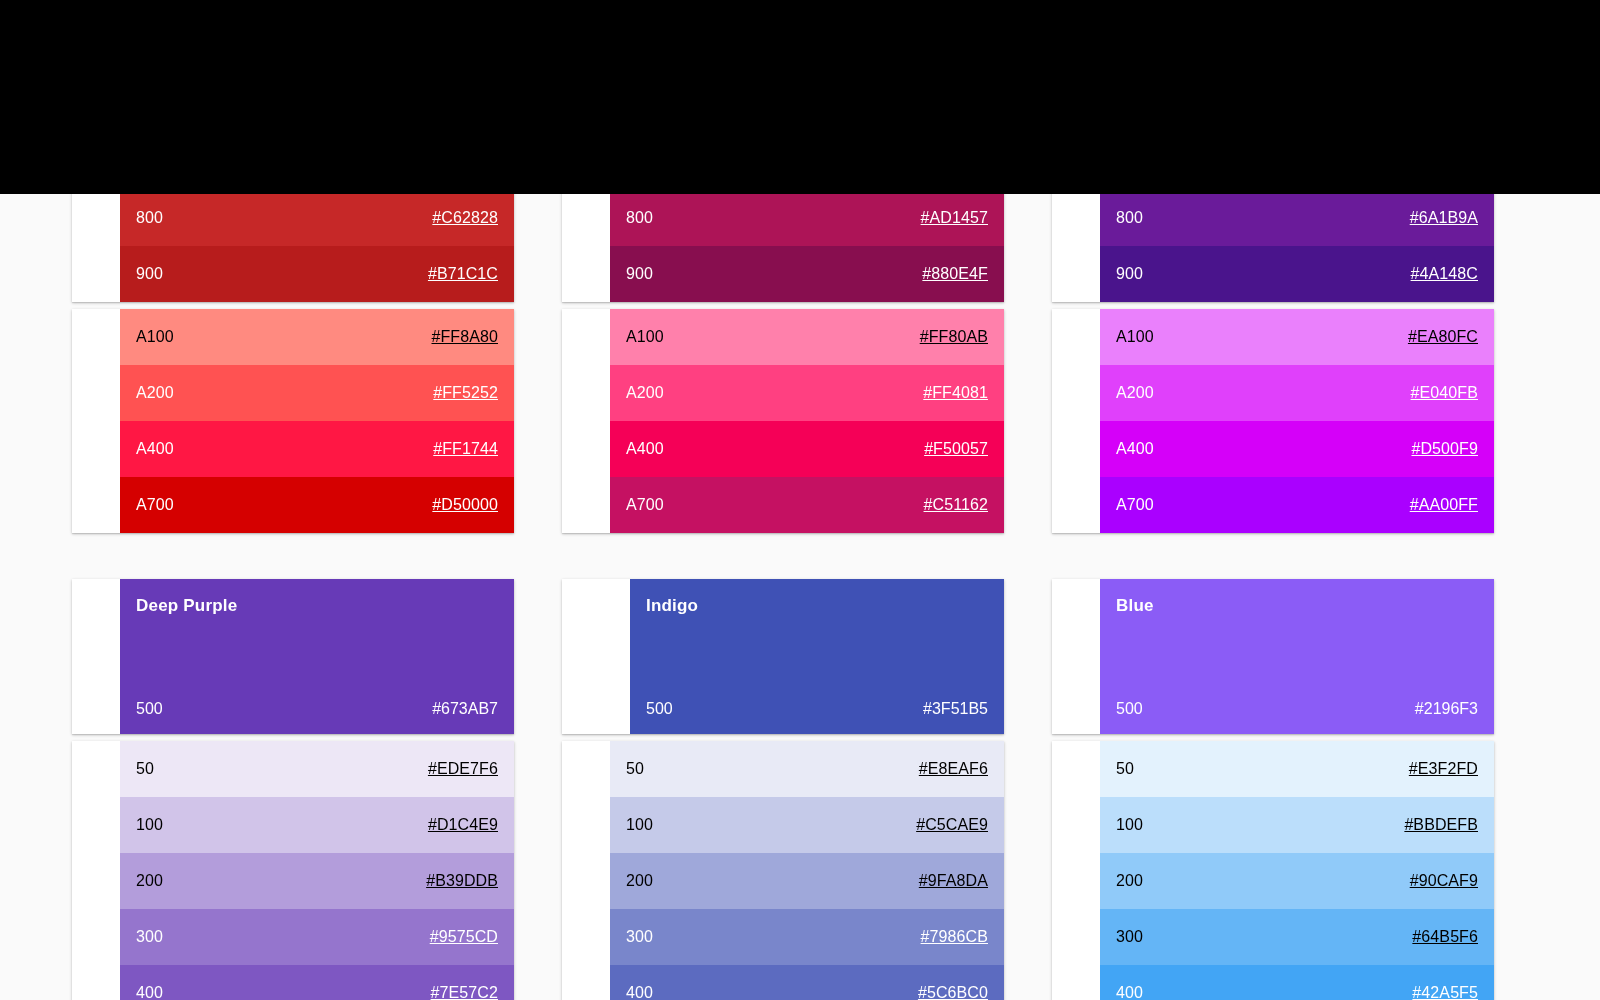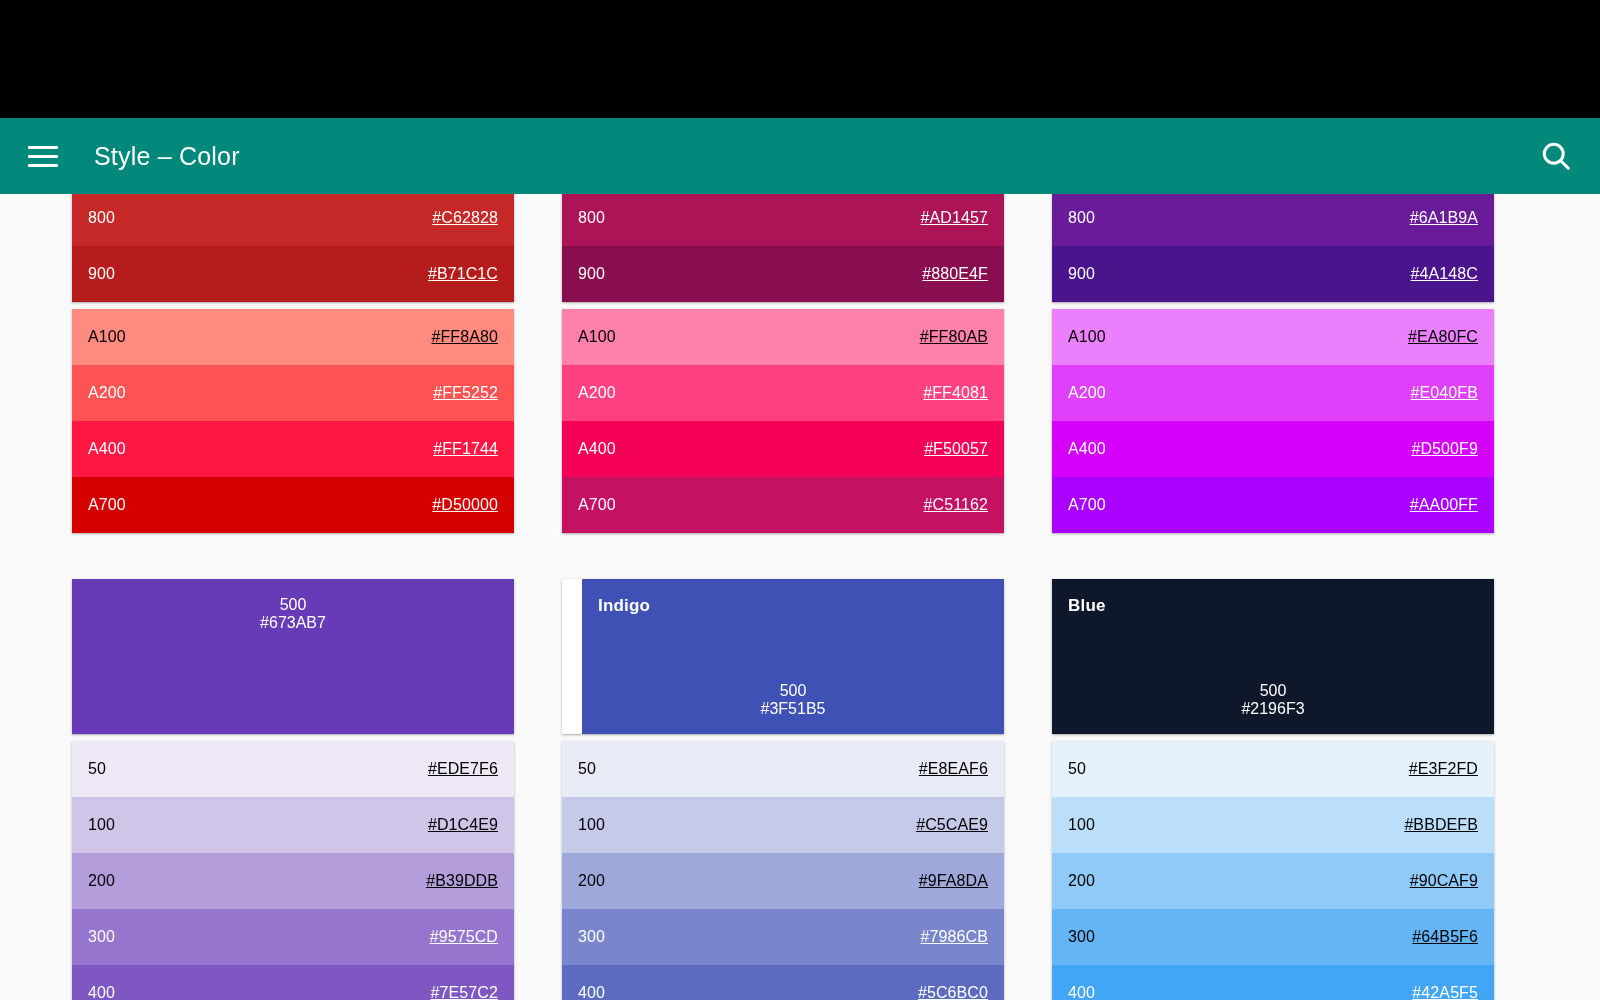--- a/index.html
+++ b/index.html
@@ -66,20 +66,21 @@
     padding: 0 72px;
   }
 
   .palette { display: flex; flex-direction: column; }
 
   
   .card {
     background: #ffffff;
     box-shadow: 0 1px 3px rgba(0,0,0,.22), 0 1px 1px rgba(0,0,0,.10);
     overflow: hidden;
+    padding-left: 48px;
   }
   .card + .card { margin-top: 7px; }
 
   .swatch {
     height: 56px;
     display: flex; align-items: center;
     justify-content: space-between;
     padding: 0 16px;
     font-size: 16px;
     line-height: 1;
@@ -95,50 +96,34 @@
     justify-content: space-between;
     padding: 17px 16px 16px 16px;
     cursor: pointer;
   }
   .swatch-header .family {
     font-size: 17px; font-weight: 700; letter-spacing: .2px;
   }
   .swatch-header .row {
     display: flex; align-items: center; justify-content: space-between;
     font-size: 16px;
-    flex-direction: column;
   }
 
   .group-gap { height: 46px; }
 
   .on-dark  { color: #ffffff; }
   .on-light { color: #000000; }
 </style>
 </head>
 <body>
 
 <div id="root">
 
   <div class="status-bar"></div>
 
-  <div class="app-bar">
-    <div class="menu-icon">
-      <i></i>
-      <i></i>
-      <i></i>
-    </div>
-    <div class="app-title">Style – Color</div>
-    <div class="spacer"></div>
-    <svg class="search-icon" viewBox="0 0 24 24">
-      <g fill="none" stroke="#ffffff" stroke-width="2" stroke-linecap="round">
-        <circle cx="10.5" cy="10.5" r="6.3"></circle>
-        <line x1="15.2" y1="15.2" x2="20.2" y2="20.2"></line>
-      </g>
-    </svg>
-  </div>
 
   <div class="surface">
     <div class="content" id="content">
         <div class="grid">
           <div class="palette">
             <div class="card">
               <div class="swatch on-dark" style="background: rgb(198, 40, 40);">
                 <span class="name">800</span>
                 <span class="hex">#C62828</span>
               </div>
@@ -225,20 +210,21 @@
                 <span class="hex">#AA00FF</span>
               </div>
             </div>
           </div>
         </div>
         <div class="group-gap"></div>
         <div class="grid">
           <div class="palette">
             <div class="card">
               <div class="swatch-header on-dark" style="background: rgb(103, 58, 183);">
+                <div class="family">Deep Purple</div>
                 <div class="row">
                   <span class="name">500</span>
                   <span class="hex">#673AB7</span>
                 </div>
               </div>
             </div>
             <div class="card">
               <div class="swatch on-light" style="background: rgb(237, 231, 246);">
                 <span class="name">50</span>
                 <span class="hex">#EDE7F6</span>
@@ -289,21 +275,21 @@
                 <span class="hex">#7986CB</span>
               </div>
               <div class="swatch on-dark" style="background: rgb(92, 107, 192);">
                 <span class="name">400</span>
                 <span class="hex">#5C6BC0</span>
               </div>
             </div>
           </div>
           <div class="palette">
             <div class="card">
-              <div class="swatch-header on-dark" style="background: #0f172a; gap: 36px;">
+              <div class="swatch-header on-dark" style="background: #8b5cf6; gap: 36px;">
                 <div class="family">Blue</div>
                 <div class="row">
                   <span class="name">500</span>
                   <span class="hex">#2196F3</span>
                 </div>
               </div>
             </div>
             <div class="card">
               <div class="swatch on-light" style="background: rgb(227, 242, 253);">
                 <span class="name">50</span>

